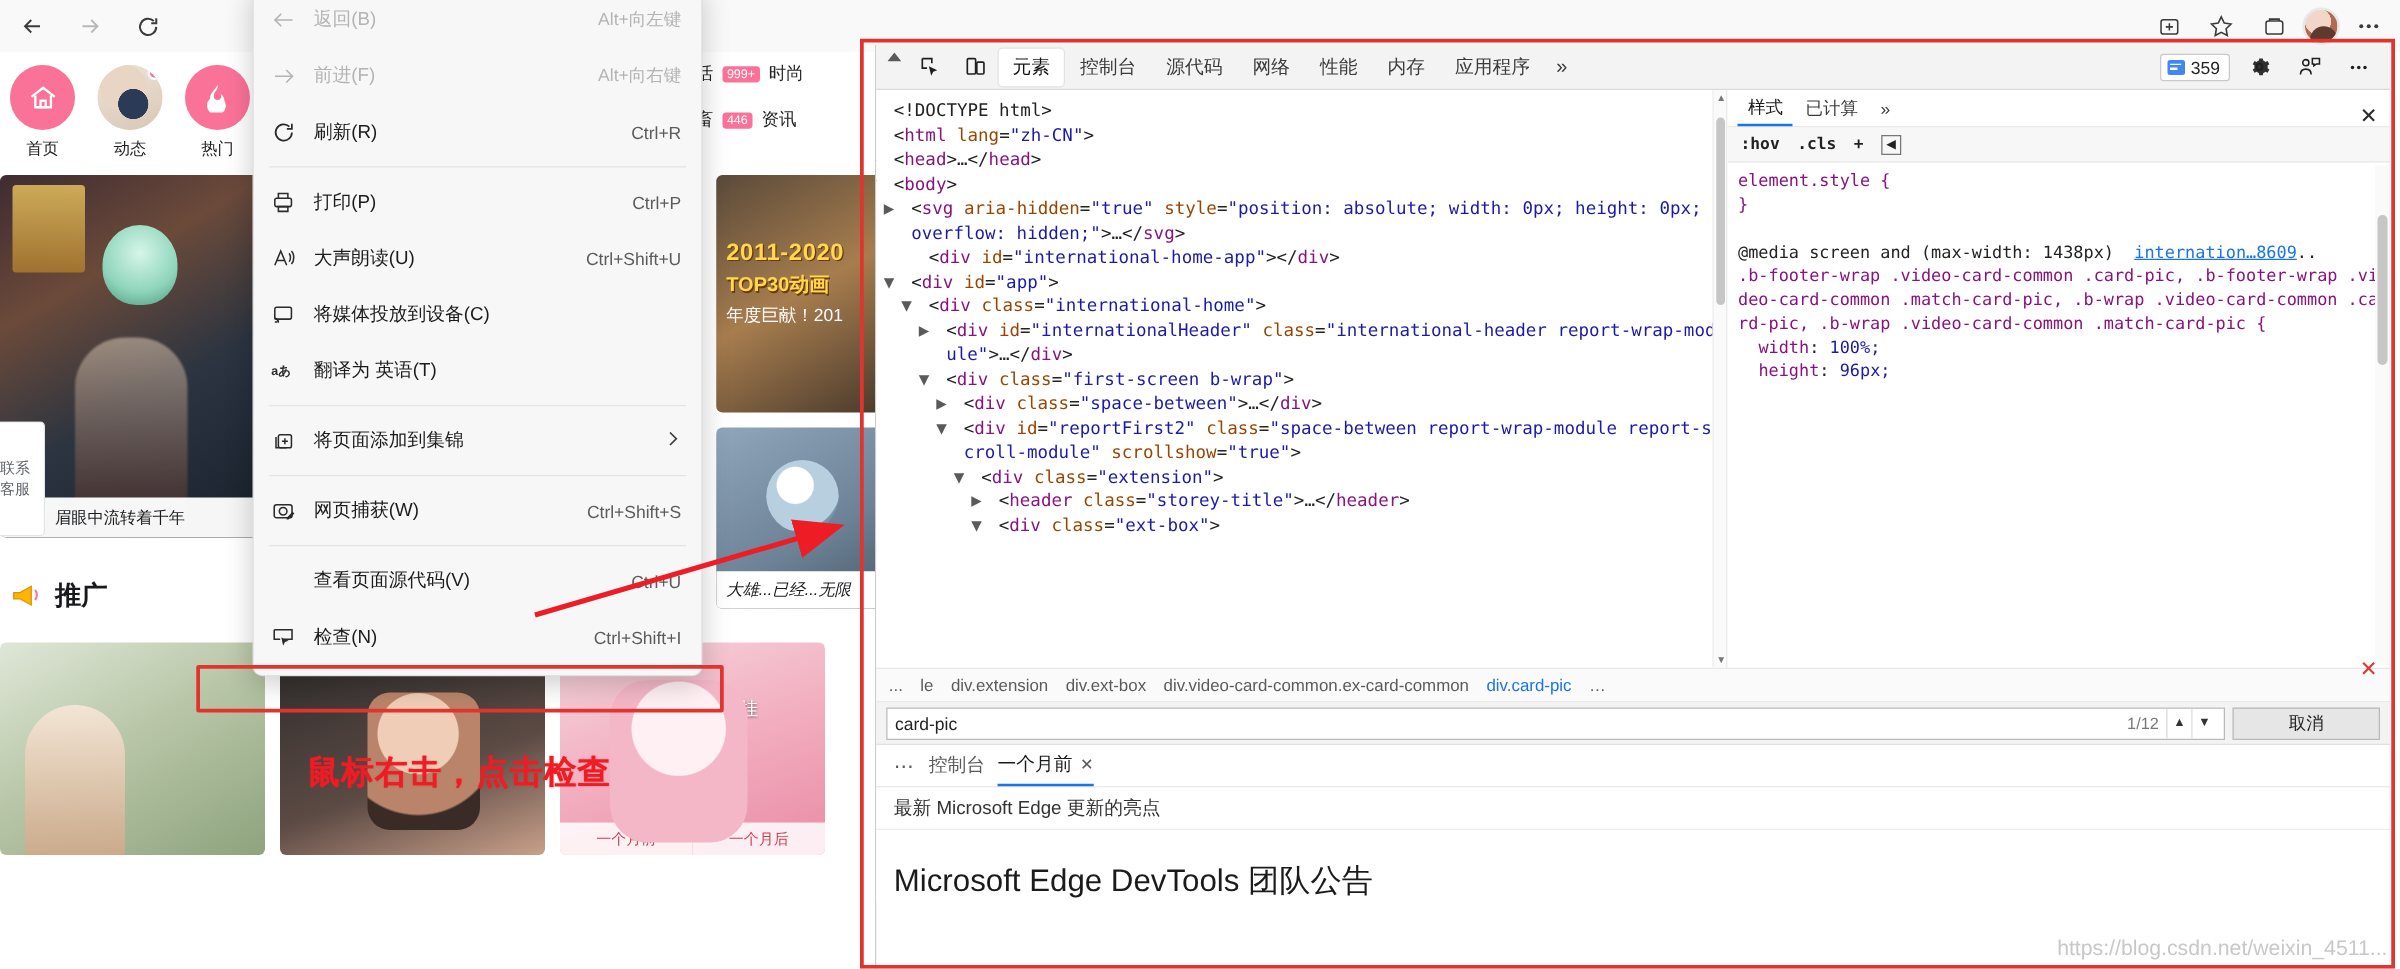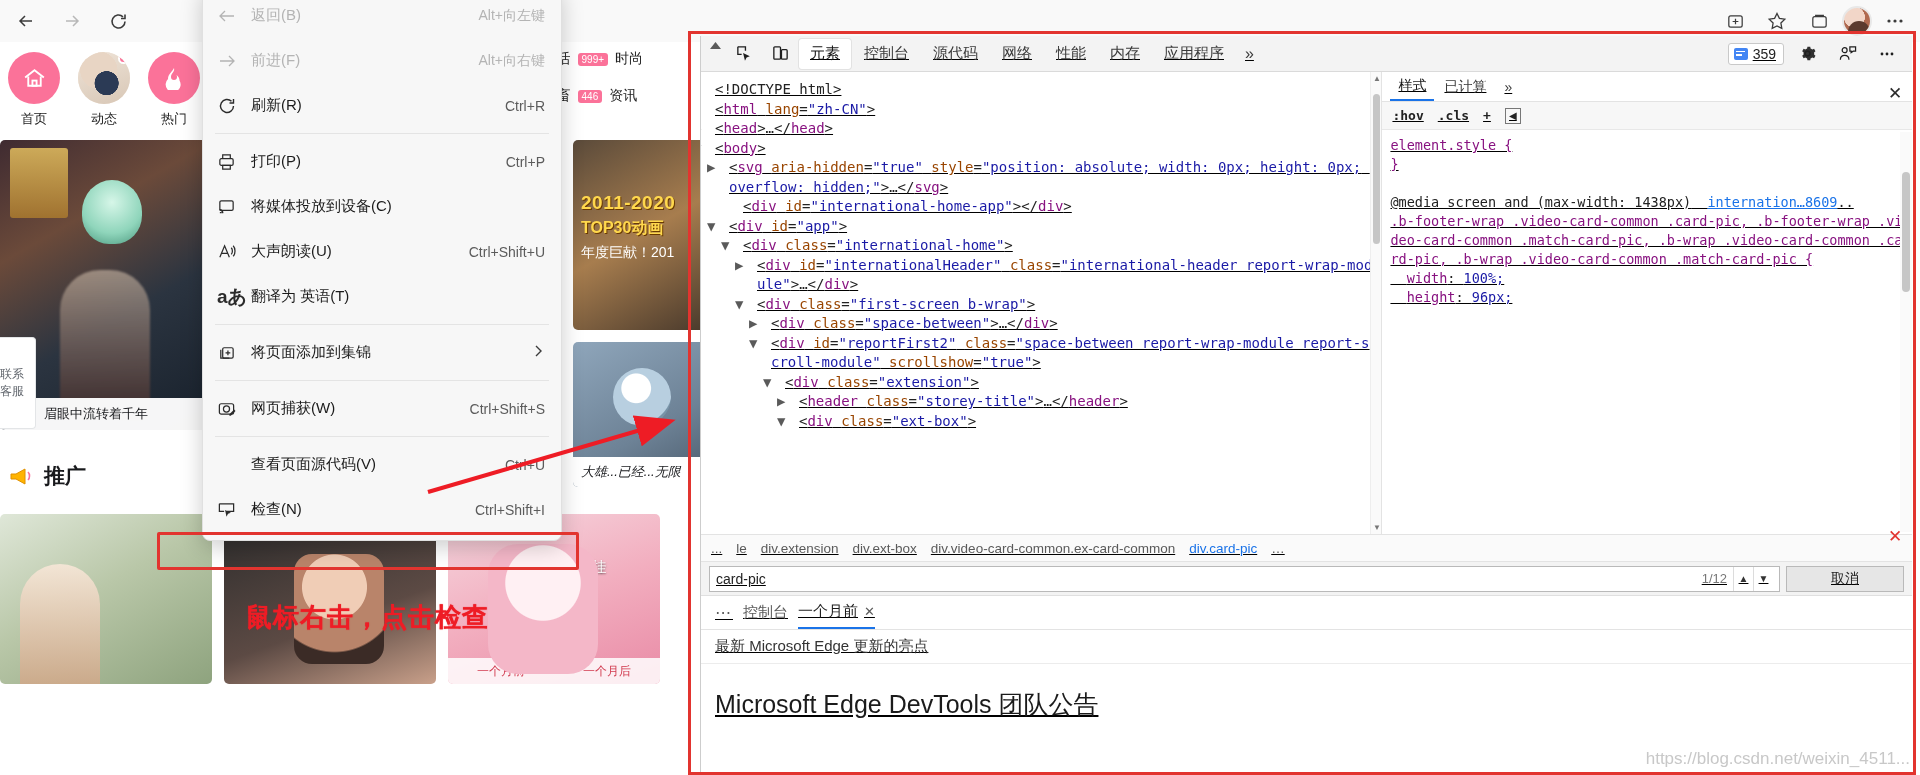--- a/index.html
+++ b/index.html
@@ -162,21 +162,20 @@
     position: absolute; left: 688px; top: 31px; width: 1228px; height: 744px;
     border: 3px solid #e2342f; pointer-events: none;
   }
 
   
   .devtools {
     position: absolute; left: 700px; top: 36px; width: 1212px; height: 739px;
     background: #ffffff; border-left: 1px solid #cdcdcd;
     font-family: "Liberation Sans", "DejaVu Sans", sans-serif;
     overflow: hidden;
-    text-decoration: underline;
   }
   .dt-toolbar {
     height: 36px; display: flex; align-items: center; gap: 2px;
     border-bottom: 1px solid #dadada; background: #f3f3f3; padding-left: 4px;
     position: relative;
   }
   .dt-scroll-up { width:20px; height:36px; display:flex; align-items:flex-start; justify-content:center; padding-top:6px; color:#5a5a5a;}
   .dt-ticon { width: 34px; height: 30px; display:flex; align-items:center; justify-content:center; color:#1f1f1f;}
   .dt-tab {
     height: 30px; padding: 0 11px; display: flex; align-items: center;
@@ -453,42 +452,42 @@
             <path d="M6 7V3h8v4M6 14h8v4H6z"></path>
           </svg>
       </span>
       <span class="lb">打印(P)</span>
       <span class="sc">Ctrl+P</span>
     </div>
 
     <div class="ctx-item">
       <span class="ic">
         <svg width="19" height="19" viewBox="0 0 20 20" fill="none" stroke="currentColor" stroke-width="1.3">
+            <path d="M3 16L8 4l5 12M4.8 12h6.4"></path>
+            <path d="M15 6c1.6 1.6 1.6 5.4 0 7M17 4c2.6 2.6 2.6 8.4 0 11"></path>
+          </svg>
+      </span>
+      <span class="lb">大声朗读(U)</span>
+      <span class="sc">Ctrl+Shift+U</span>
+    </div>
+
+    <div class="ctx-item">
+      <span class="ic">
+        <svg width="19" height="19" viewBox="0 0 20 20" fill="none" stroke="currentColor" stroke-width="1.3">
             <rect x="3" y="4" width="14" height="10" rx="1.5"></rect>
             <path d="M3 17c0-2-1.5-3.5-3.5-3.5" transform="translate(3,0)"></path>
             <path d="M3 16.5h2M3 13.5c1.6 0 3 1.4 3 3"></path>
           </svg>
       </span>
       <span class="lb">将媒体投放到设备(C)</span>
       <span class="sc"></span>
     </div>
 
     <div class="ctx-item">
-      <span class="ic">
-        <svg width="19" height="19" viewBox="0 0 20 20" fill="none" stroke="currentColor" stroke-width="1.3">
-            <path d="M3 16L8 4l5 12M4.8 12h6.4"></path>
-            <path d="M15 6c1.6 1.6 1.6 5.4 0 7M17 4c2.6 2.6 2.6 8.4 0 11"></path>
-          </svg>
-      </span>
-      <span class="lb">大声朗读(U)</span>
-      <span class="sc">Ctrl+Shift+U</span>
-    </div>
-
-    <div class="ctx-item">
-      <span class="ic" style="font-size:19px;font-weight:bold;">aあ</span>
+      <span class="ic" style="font-size:10px;font-weight:bold;">aあ</span>
       <span class="lb">翻译为 英语(T)</span>
       <span class="sc"></span>
     </div>
 
     <div class="ctx-sep"></div>
 
     <div class="ctx-item">
       <span class="ic">
         <svg width="19" height="19" viewBox="0 0 20 20" fill="none" stroke="currentColor" stroke-width="1.3">
             <rect x="6" y="5" width="11" height="11" rx="1.5"></rect>

